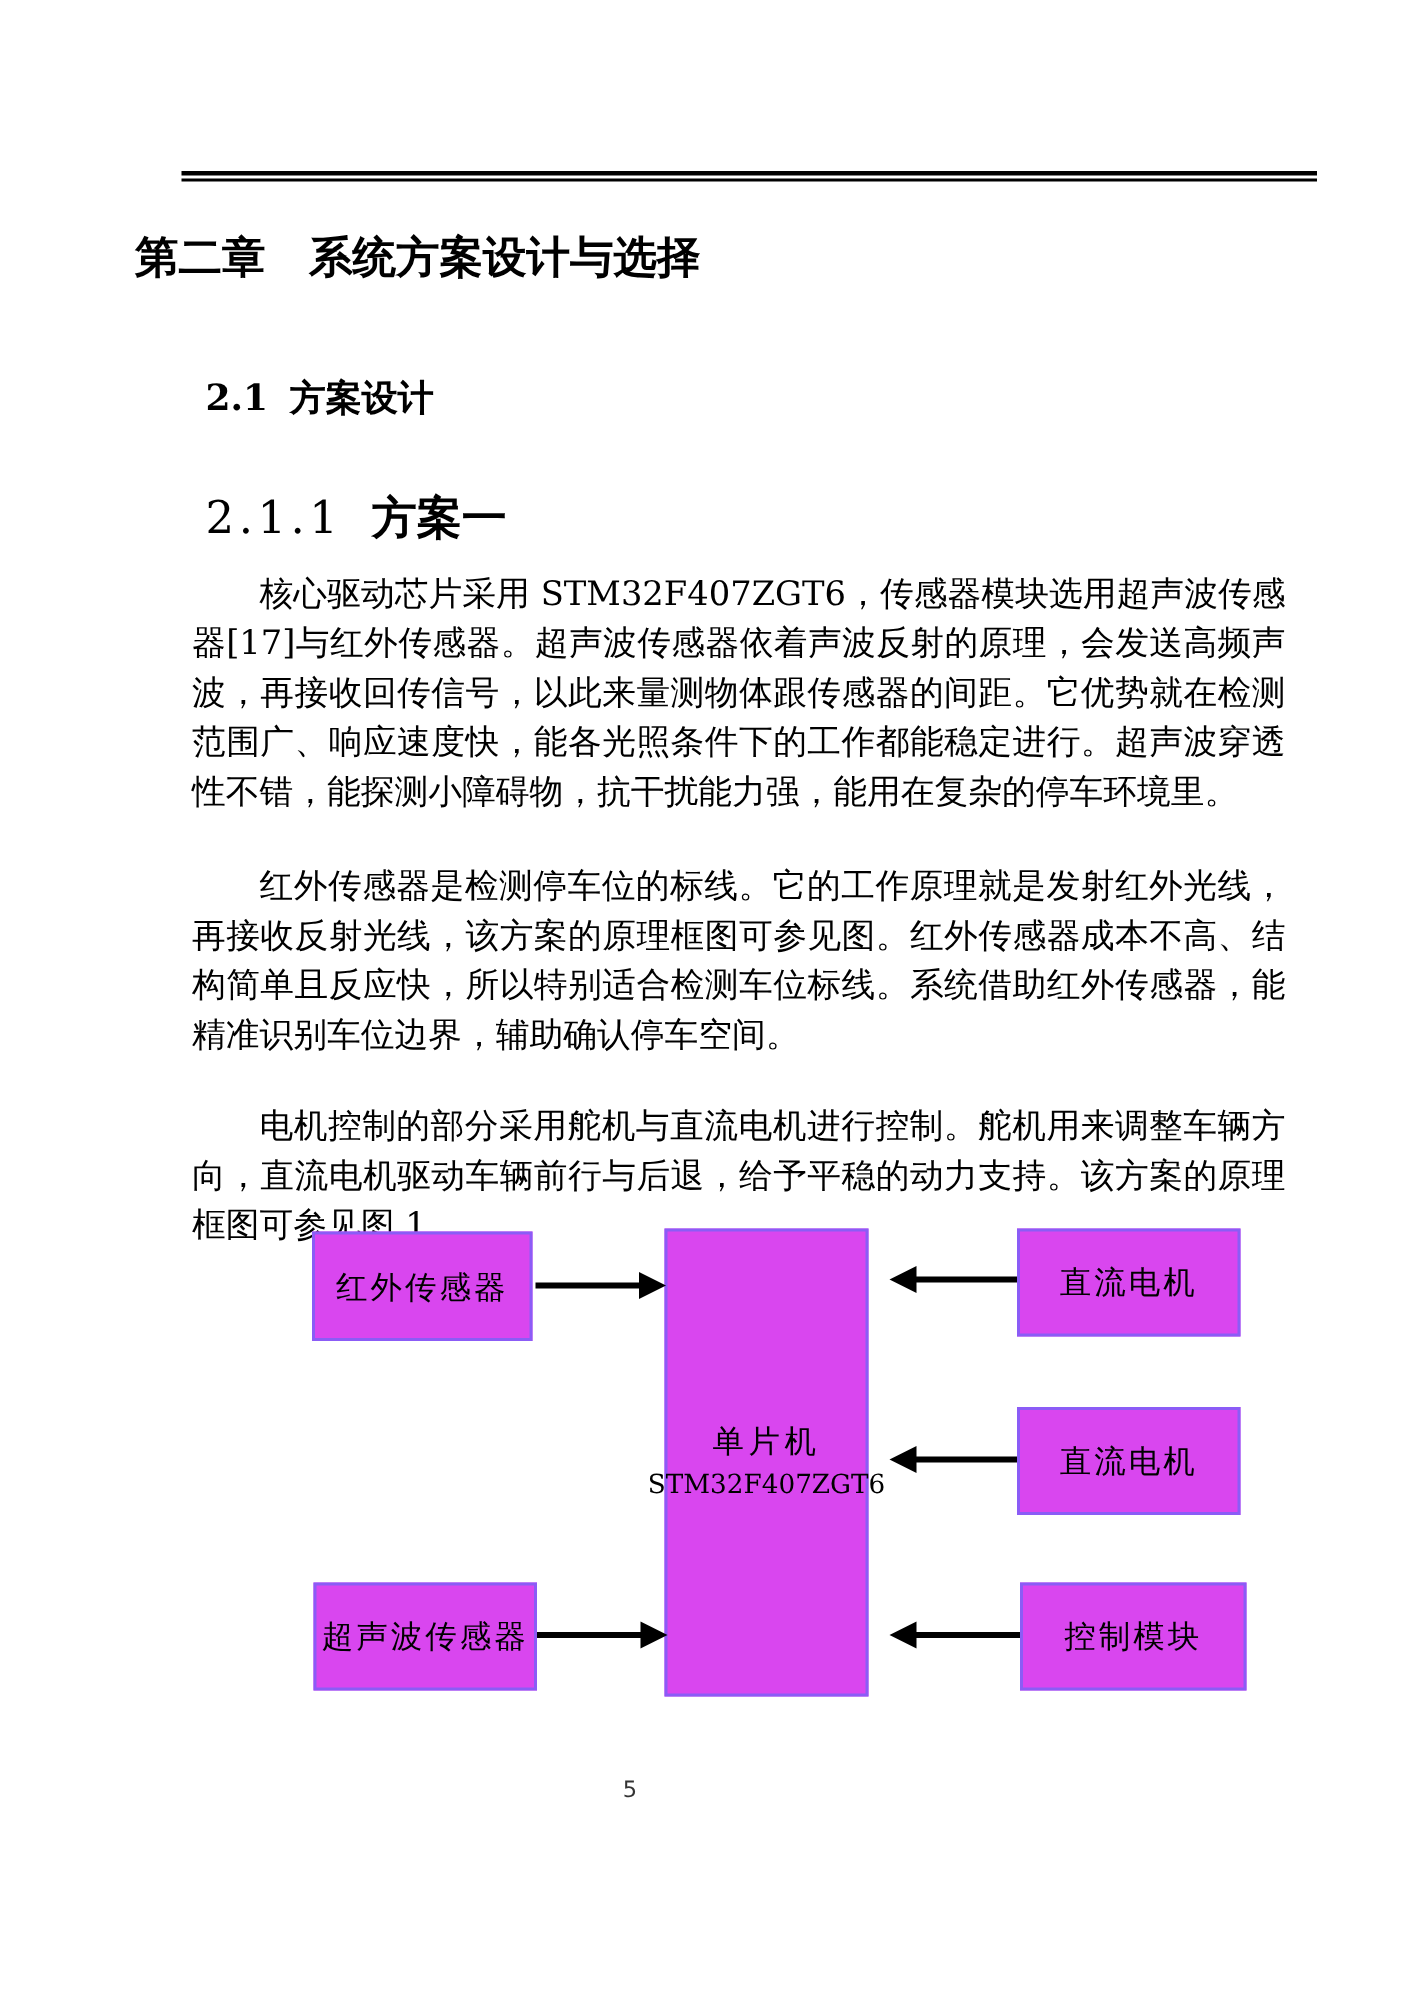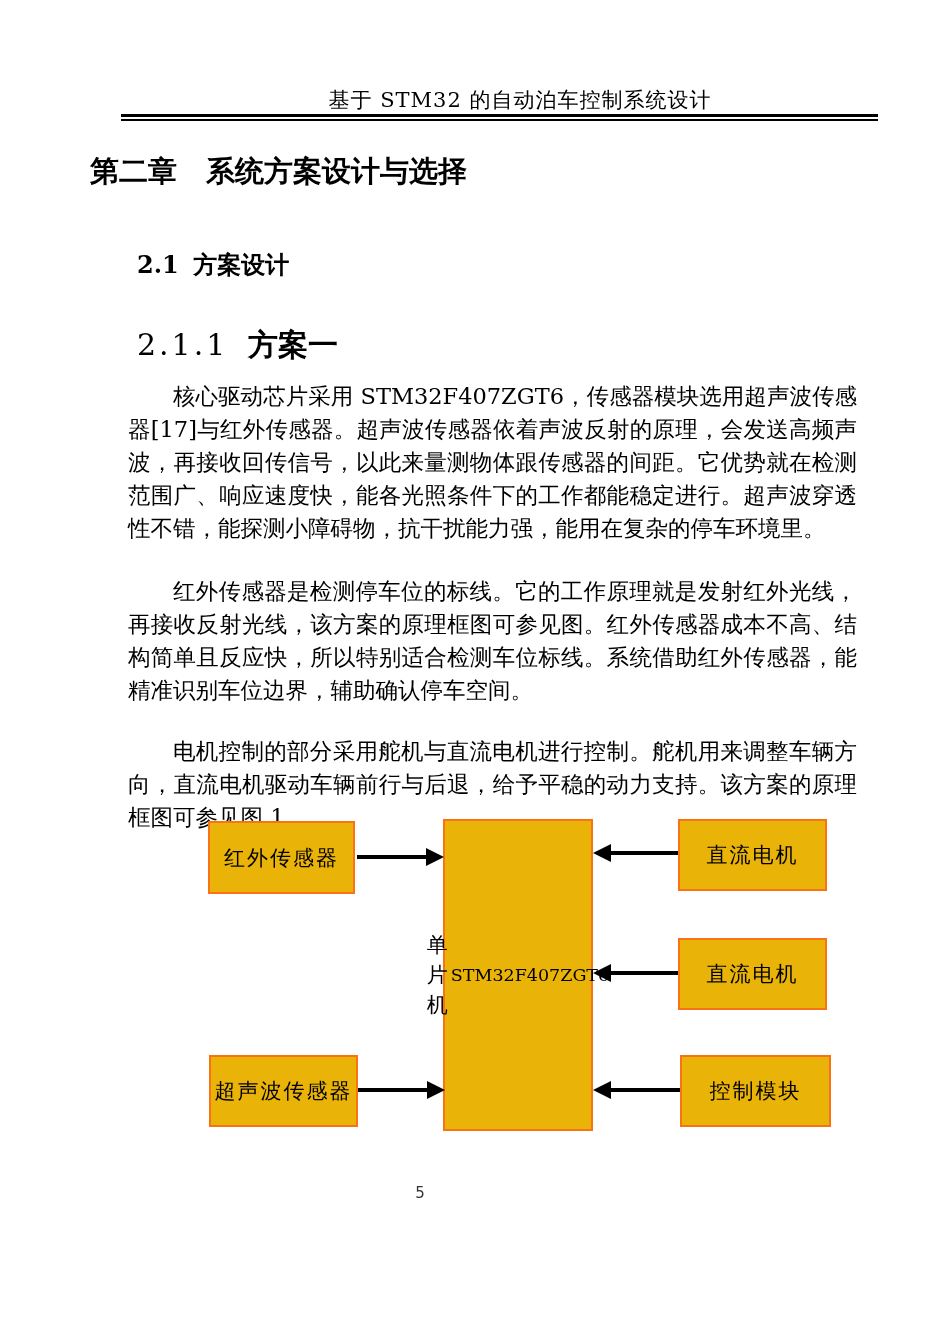--- a/index.html
+++ b/index.html
@@ -55,28 +55,28 @@
     text-align:justify; text-indent:2em;
     word-break:break-all;
   }
   #para-1 { top:380px; }
   #para-2 { top:575px; }
   #para-3 { top:735px; }
 
   
   .dbox {
     position:absolute; box-sizing:border-box;
-    border:2px solid #f97316; background:#eab308;
+    border:2px solid #8b5cf6; background:#d946ef;
     display:flex; align-items:center; justify-content:center;
     font-size:21px; letter-spacing:2px;
     text-align:center;
   }
   #box-infrared   { left:208px; top:821px;  width:147px; height:73px; }
   #box-ultrasonic { left:209px; top:1055px; width:149px; height:72px; }
-  #box-mcu        { left:443px; top:819px;  width:150px; height:312px; flex-direction:row; }
+  #box-mcu        { left:443px; top:819px;  width:136px; height:312px; flex-direction:column; }
   #box-display    { left:678px; top:819px;  width:149px; height:72px; }
   #box-dcmotor    { left:678px; top:938px;  width:149px; height:72px; }
   #box-control    { left:680px; top:1055px; width:151px; height:72px; }
   .mcu-line1 { font-size:21px; letter-spacing:3px; line-height:30px; }
   .mcu-line2 { font-size:17.5px; letter-spacing:0; line-height:28px; }
 
   
   .arrow-line { position:absolute; height:4px; background:#000; }
   .ah-right {
     position:absolute; width:0; height:0;
@@ -104,21 +104,20 @@
     position:absolute; top:1184px; left:390px; width:60px;
     text-align:center; font-size:15px; color:#333;
     font-family:"DejaVu Sans", sans-serif;
   }
 </style>
 </head>
 <body>
 
 <div class="page">
 
-  <div class="running-title">基于 STM32 的自动泊车控制系统设计</div>
   <div class="header-rule"></div>
 
   <div class="chapter-title">第二章　系统方案设计与选择</div>
 
   <div class="heading-21">
     <span class="h-num">2.1</span>
     <span class="h-txt">方案设计</span>
   </div>
 
   <div class="heading-211">

